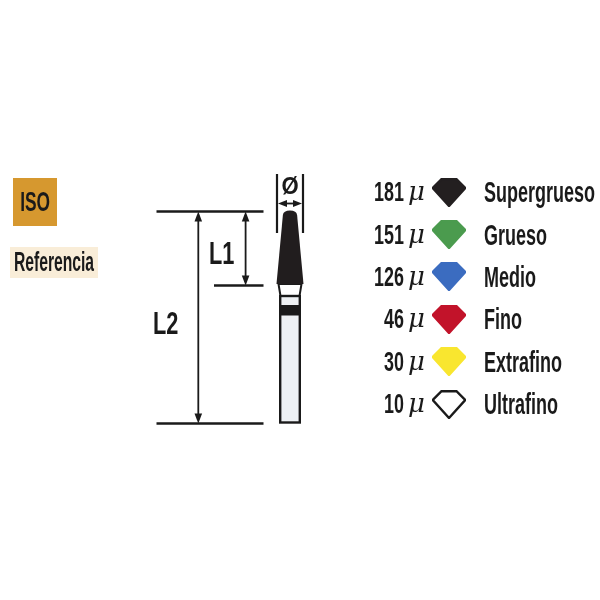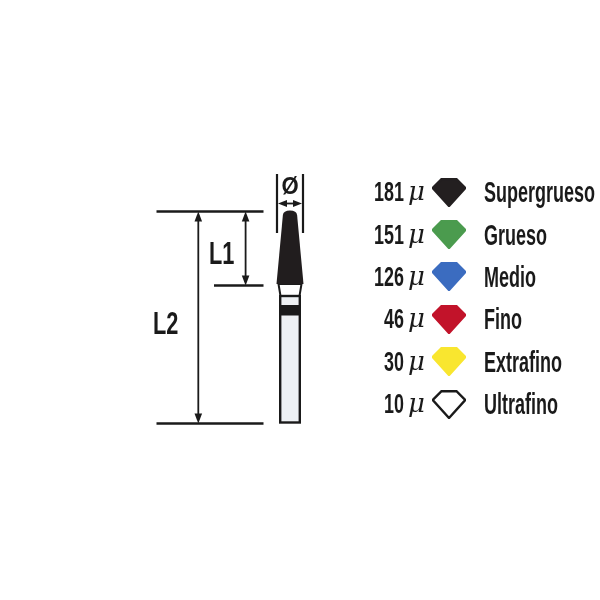--- a/index.html
+++ b/index.html
@@ -56,21 +56,27 @@
     position:absolute;left:116px;top:50%;
     font-size:29px;font-weight:bold;white-space:nowrap;
     transform:translateY(-50%) scaleX(0.62);transform-origin:left center;
   }
 </style>
 </head>
 <body>
 
 <div class="canvas">
 
+  <div class="iso-box" style="background-color: rgb(214, 152, 47);">
+    <span class="txt">ISO</span>
+  </div>
 
+  <div class="ref-box" style="background-color: rgb(249, 237, 216);">
+    <span class="txt">Referencia</span>
+  </div>
 
   <svg class="diagram-svg" viewBox="0 0 600 600" xmlns="http://www.w3.org/2000/svg">
 
     <line x1="156.5" y1="211.5" x2="263.5" y2="211.5" stroke-width="2.6" stroke="#1a1a1a"></line>
     <line x1="214" y1="285.5" x2="263.5" y2="285.5" stroke-width="2.6" stroke="#1a1a1a"></line>
     <line x1="156.5" y1="423.5" x2="263.5" y2="423.5" stroke-width="2.6" stroke="#1a1a1a"></line>
 
     <g>
       <line x1="198.3" y1="215" x2="198.3" y2="420" stroke-width="1.8" stroke="#1a1a1a"></line>
       <polygon points="198.3,211.5 194.5,221.5 202.1,221.5" fill="#1a1a1a"></polygon>

